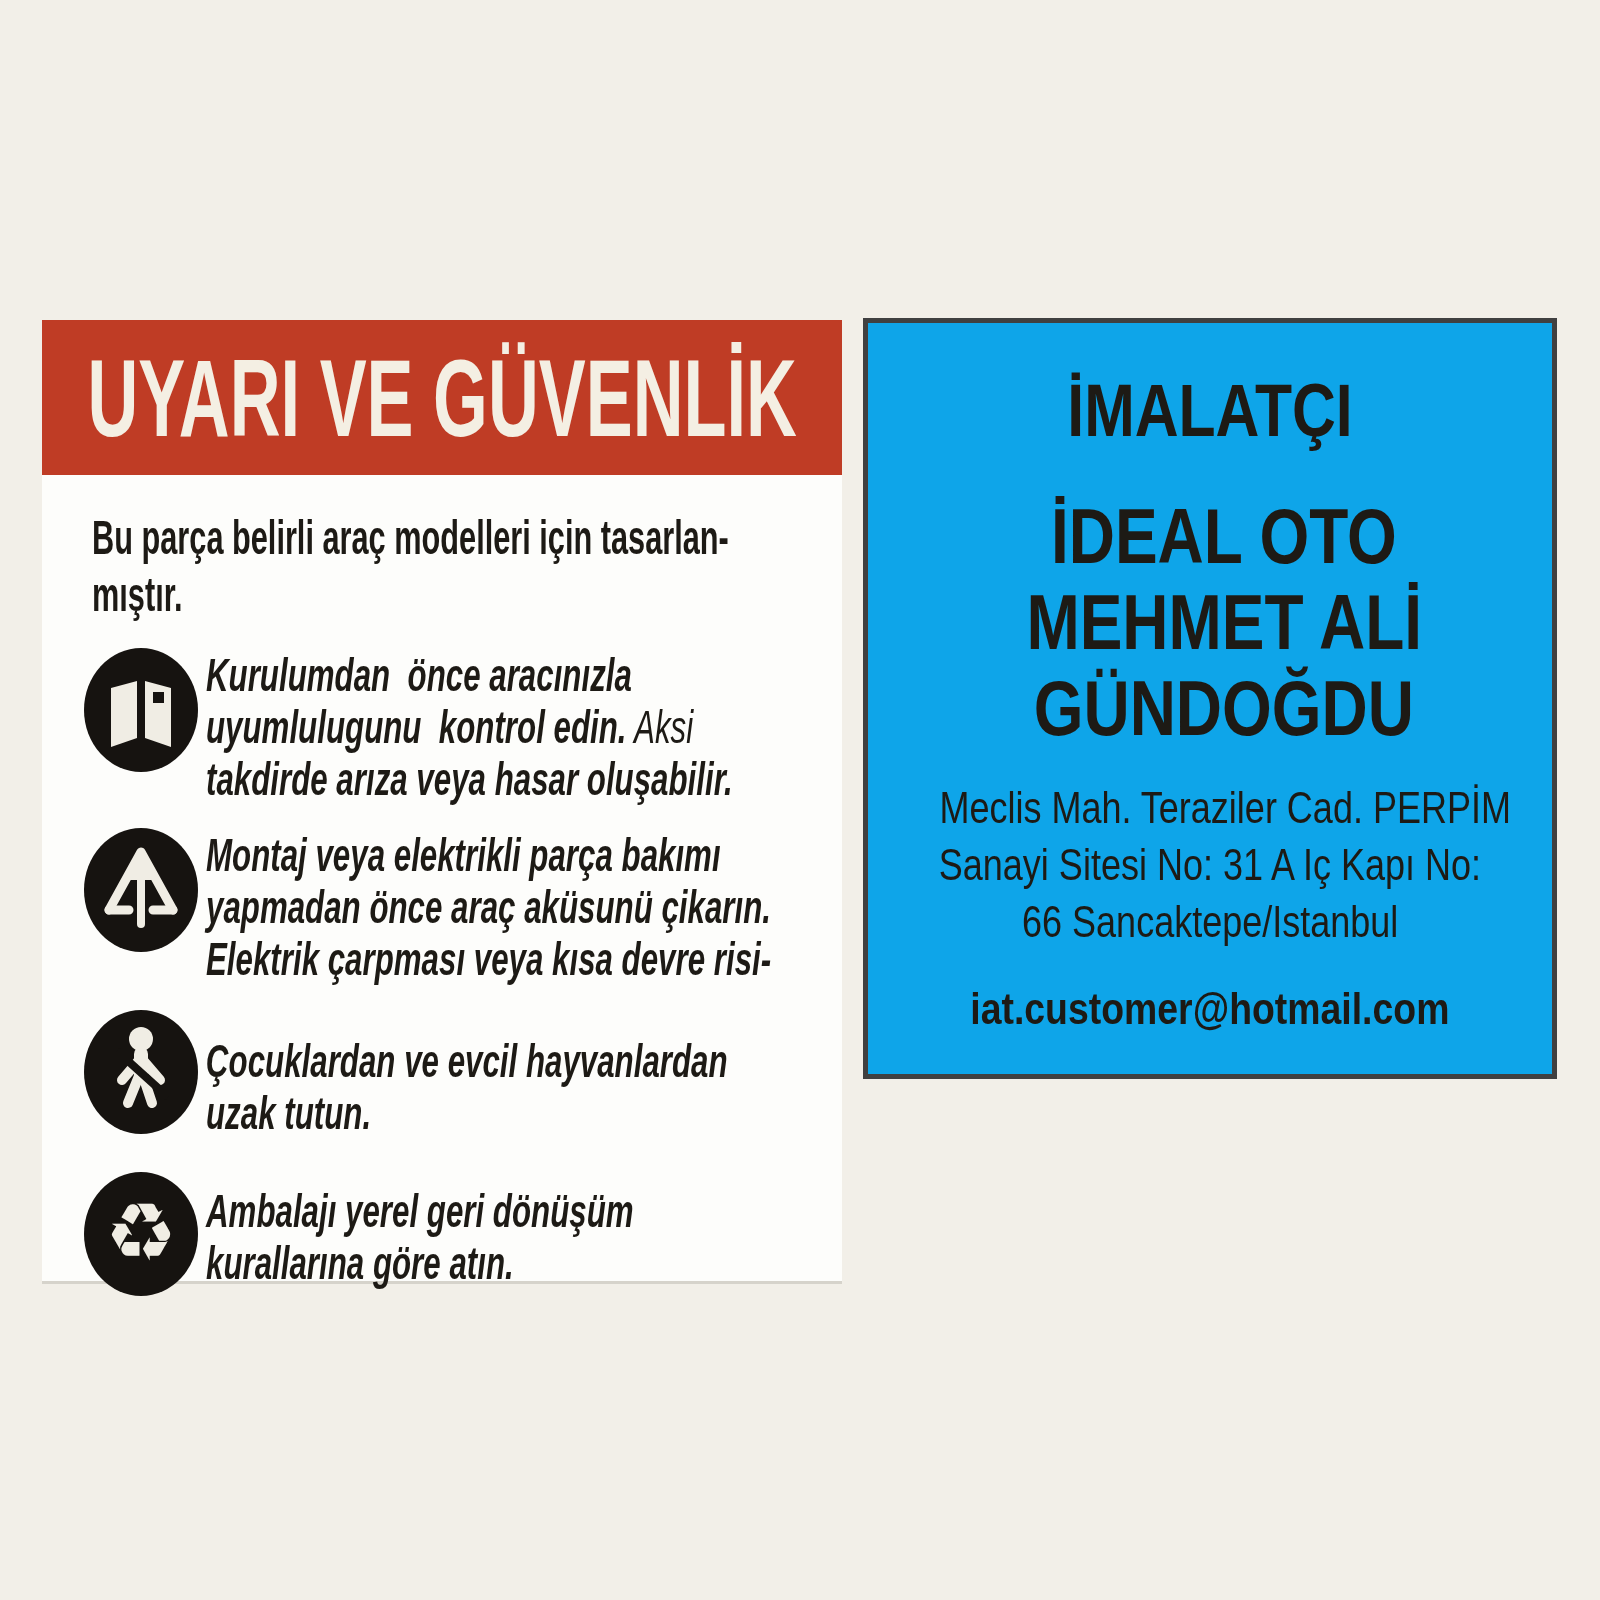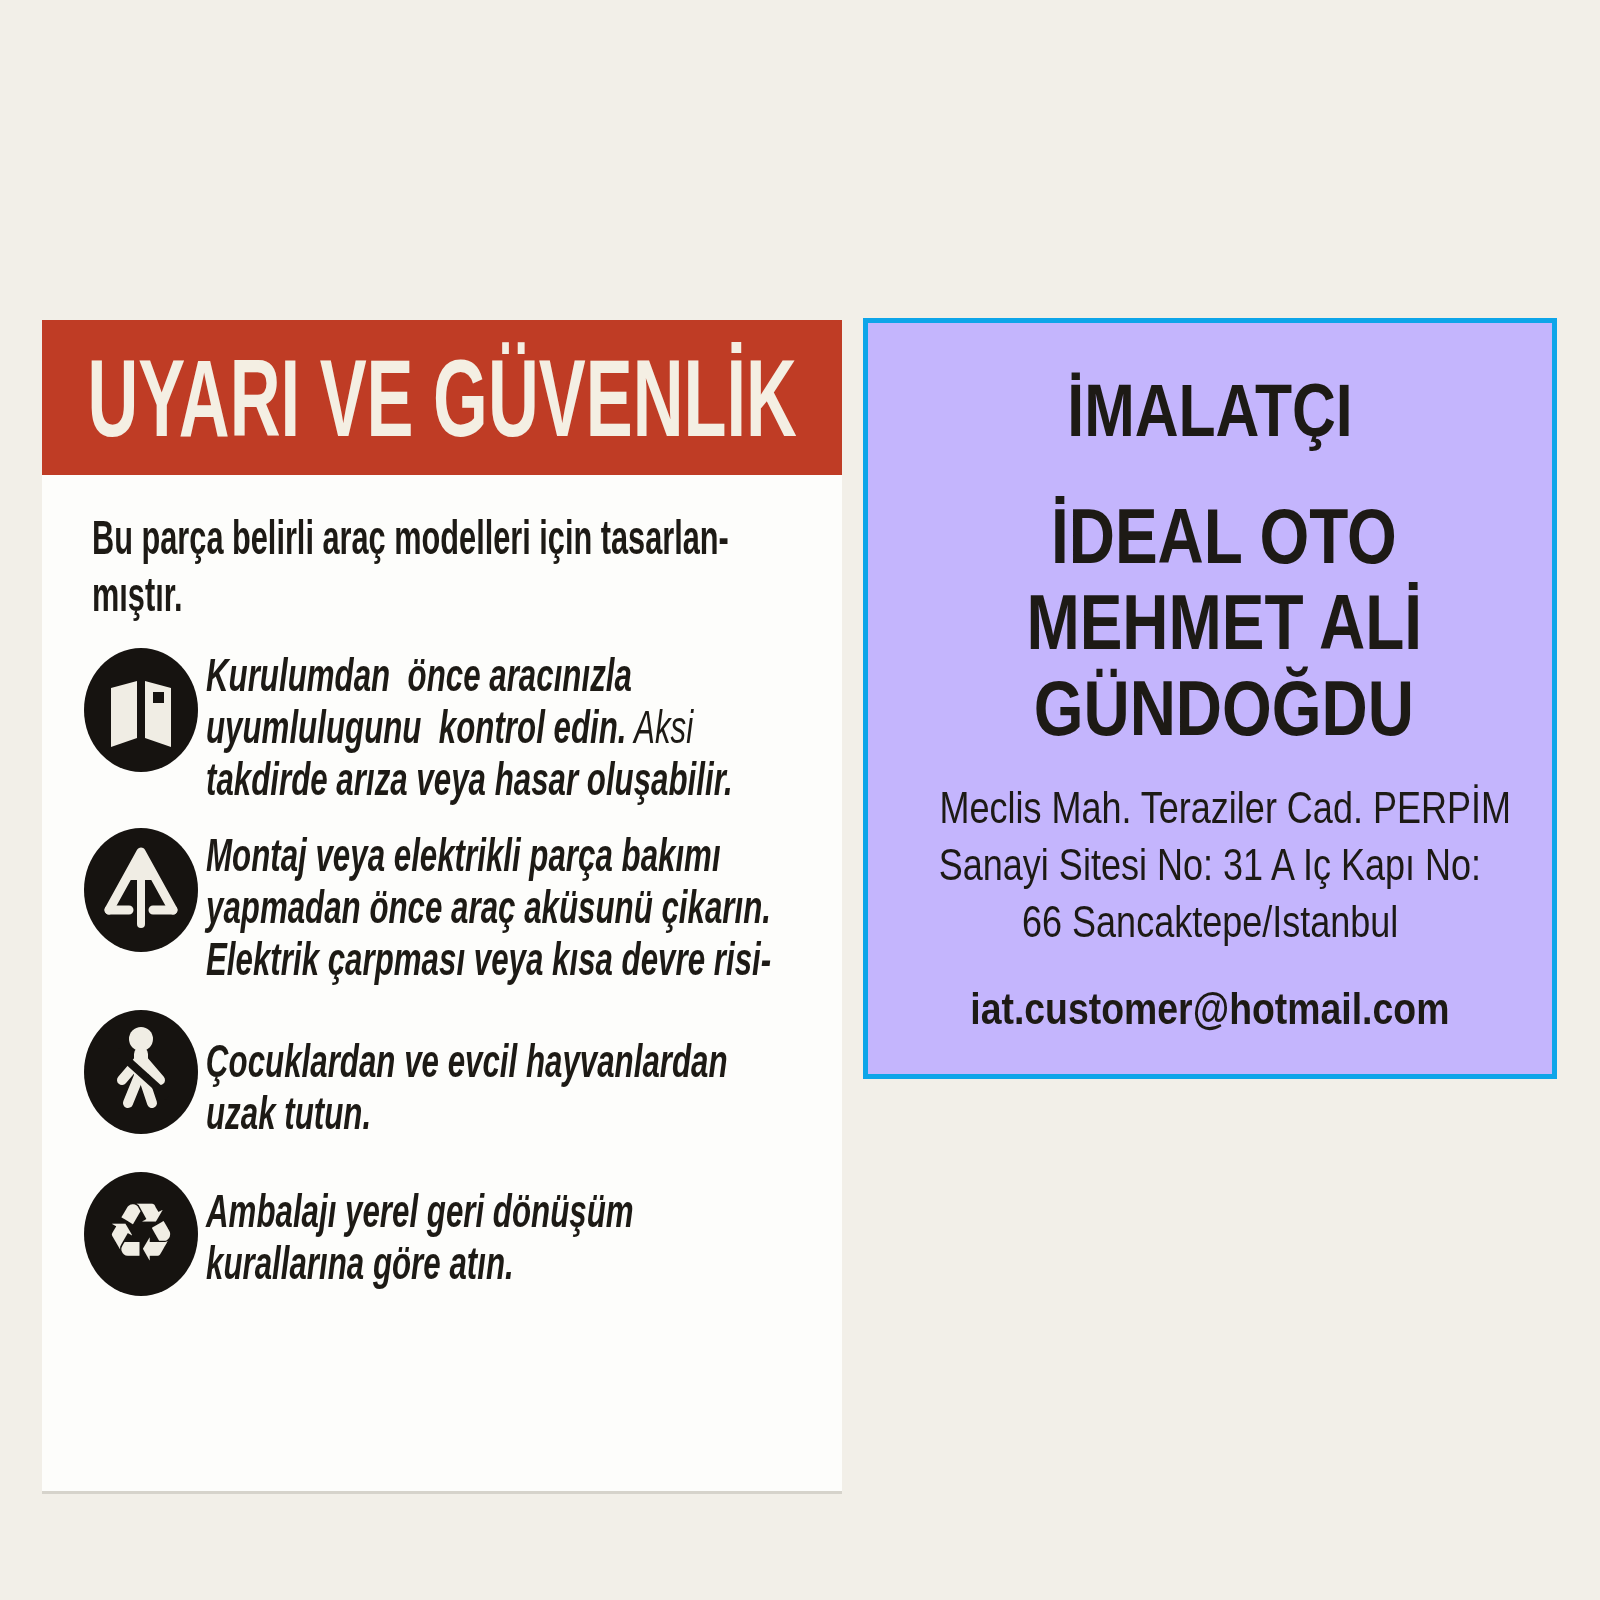--- a/index.html
+++ b/index.html
@@ -8,21 +8,21 @@
     background:#f2efe8;
     font-family:"Liberation Sans", sans-serif;
     color:#1d1a15;
     overflow:hidden;
   }
   .line { white-space:pre; }
   .cx { display:inline-block; transform-origin:0 55%; }
 
   
   .left-panel {
-    position:absolute; left:42px; top:320px; width:800px; height:1171px;
+    position:absolute; left:42px; top:320px; width:800px; height:961px;
     background:#fdfdfb;
     box-shadow:0 3px 0 rgba(90,85,70,0.18);
   }
   .red-header {
     height:155px; background:#bf3c25;
     display:flex; align-items:center; justify-content:center;
   }
   .red-header .t {
     font-size:110px; font-weight:700; color:#f4efe3;
     transform:scaleX(0.64); transform-origin:50% 55%;
@@ -37,21 +37,21 @@
   .row.r3 { margin-top:24px; align-items:flex-end; }
   .row.r4 { margin-top:32px; align-items:center; }
   .icon-box { flex:0 0 118px; width:118px; margin-right:6px; }
   .item-text { font-size:46px; line-height:52px; font-weight:700; padding-top:2px;font-style:italic; }
   .item-text .cx { transform:scaleX(0.68); }
   .w-reg { font-weight:400; }
 
   
   .right-panel {
     position:absolute; left:863px; top:318px; width:694px; height:761px;
-    background:#c4b5fd; border:5px solid #0ea5e9; box-sizing:border-box;
+    background:#0ea5e9; border:5px solid #404040; box-sizing:border-box;
     text-align:center;
   }
   .right-panel .cx { transform-origin:50% 55%; }
   .r-title { margin-top:48px; font-size:74px; font-weight:700; line-height:80px; }
   .r-title .cx { transform:scaleX(0.82); }
   .r-company { margin-top:42px; font-size:78px; font-weight:700; line-height:86px;padding-left:28px; }
   .r-company .cx { transform:scaleX(0.82); }
   .r-address { margin-top:28px; font-size:45px; font-weight:400; line-height:57px; }
   .r-address .cx { transform:scaleX(0.80); }
   .r-email { margin-top:34px; font-size:44px; font-weight:700; }

